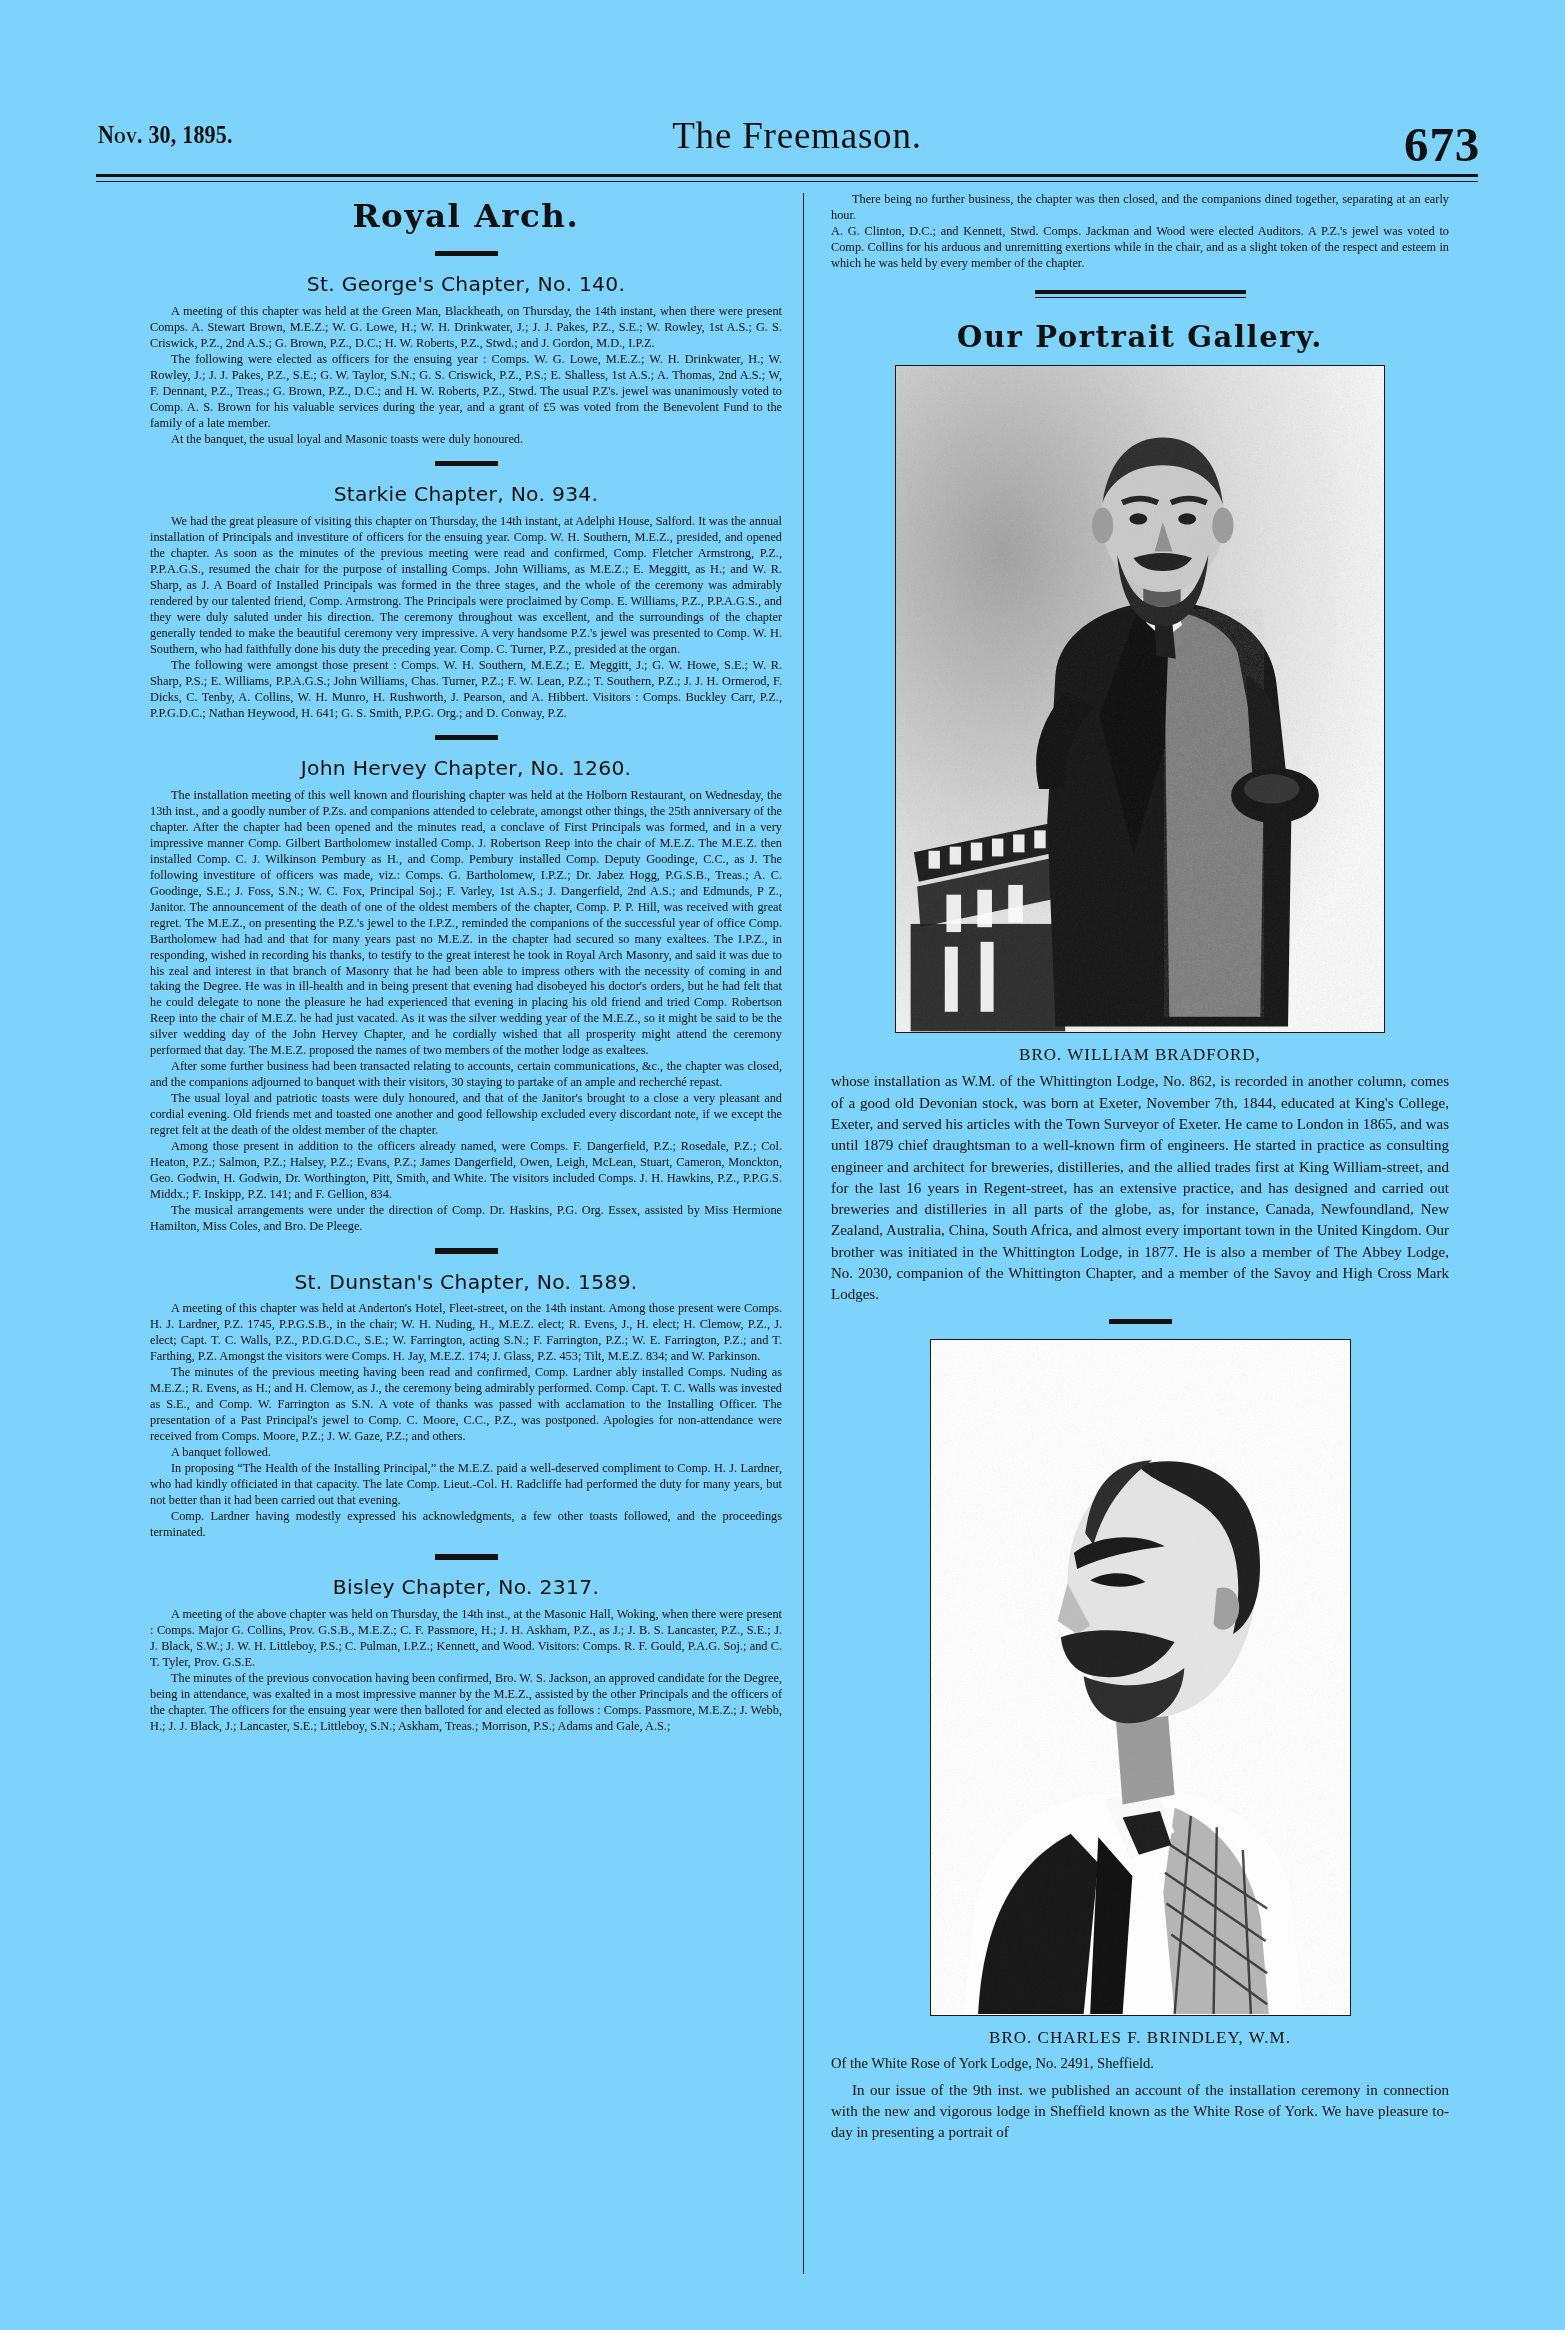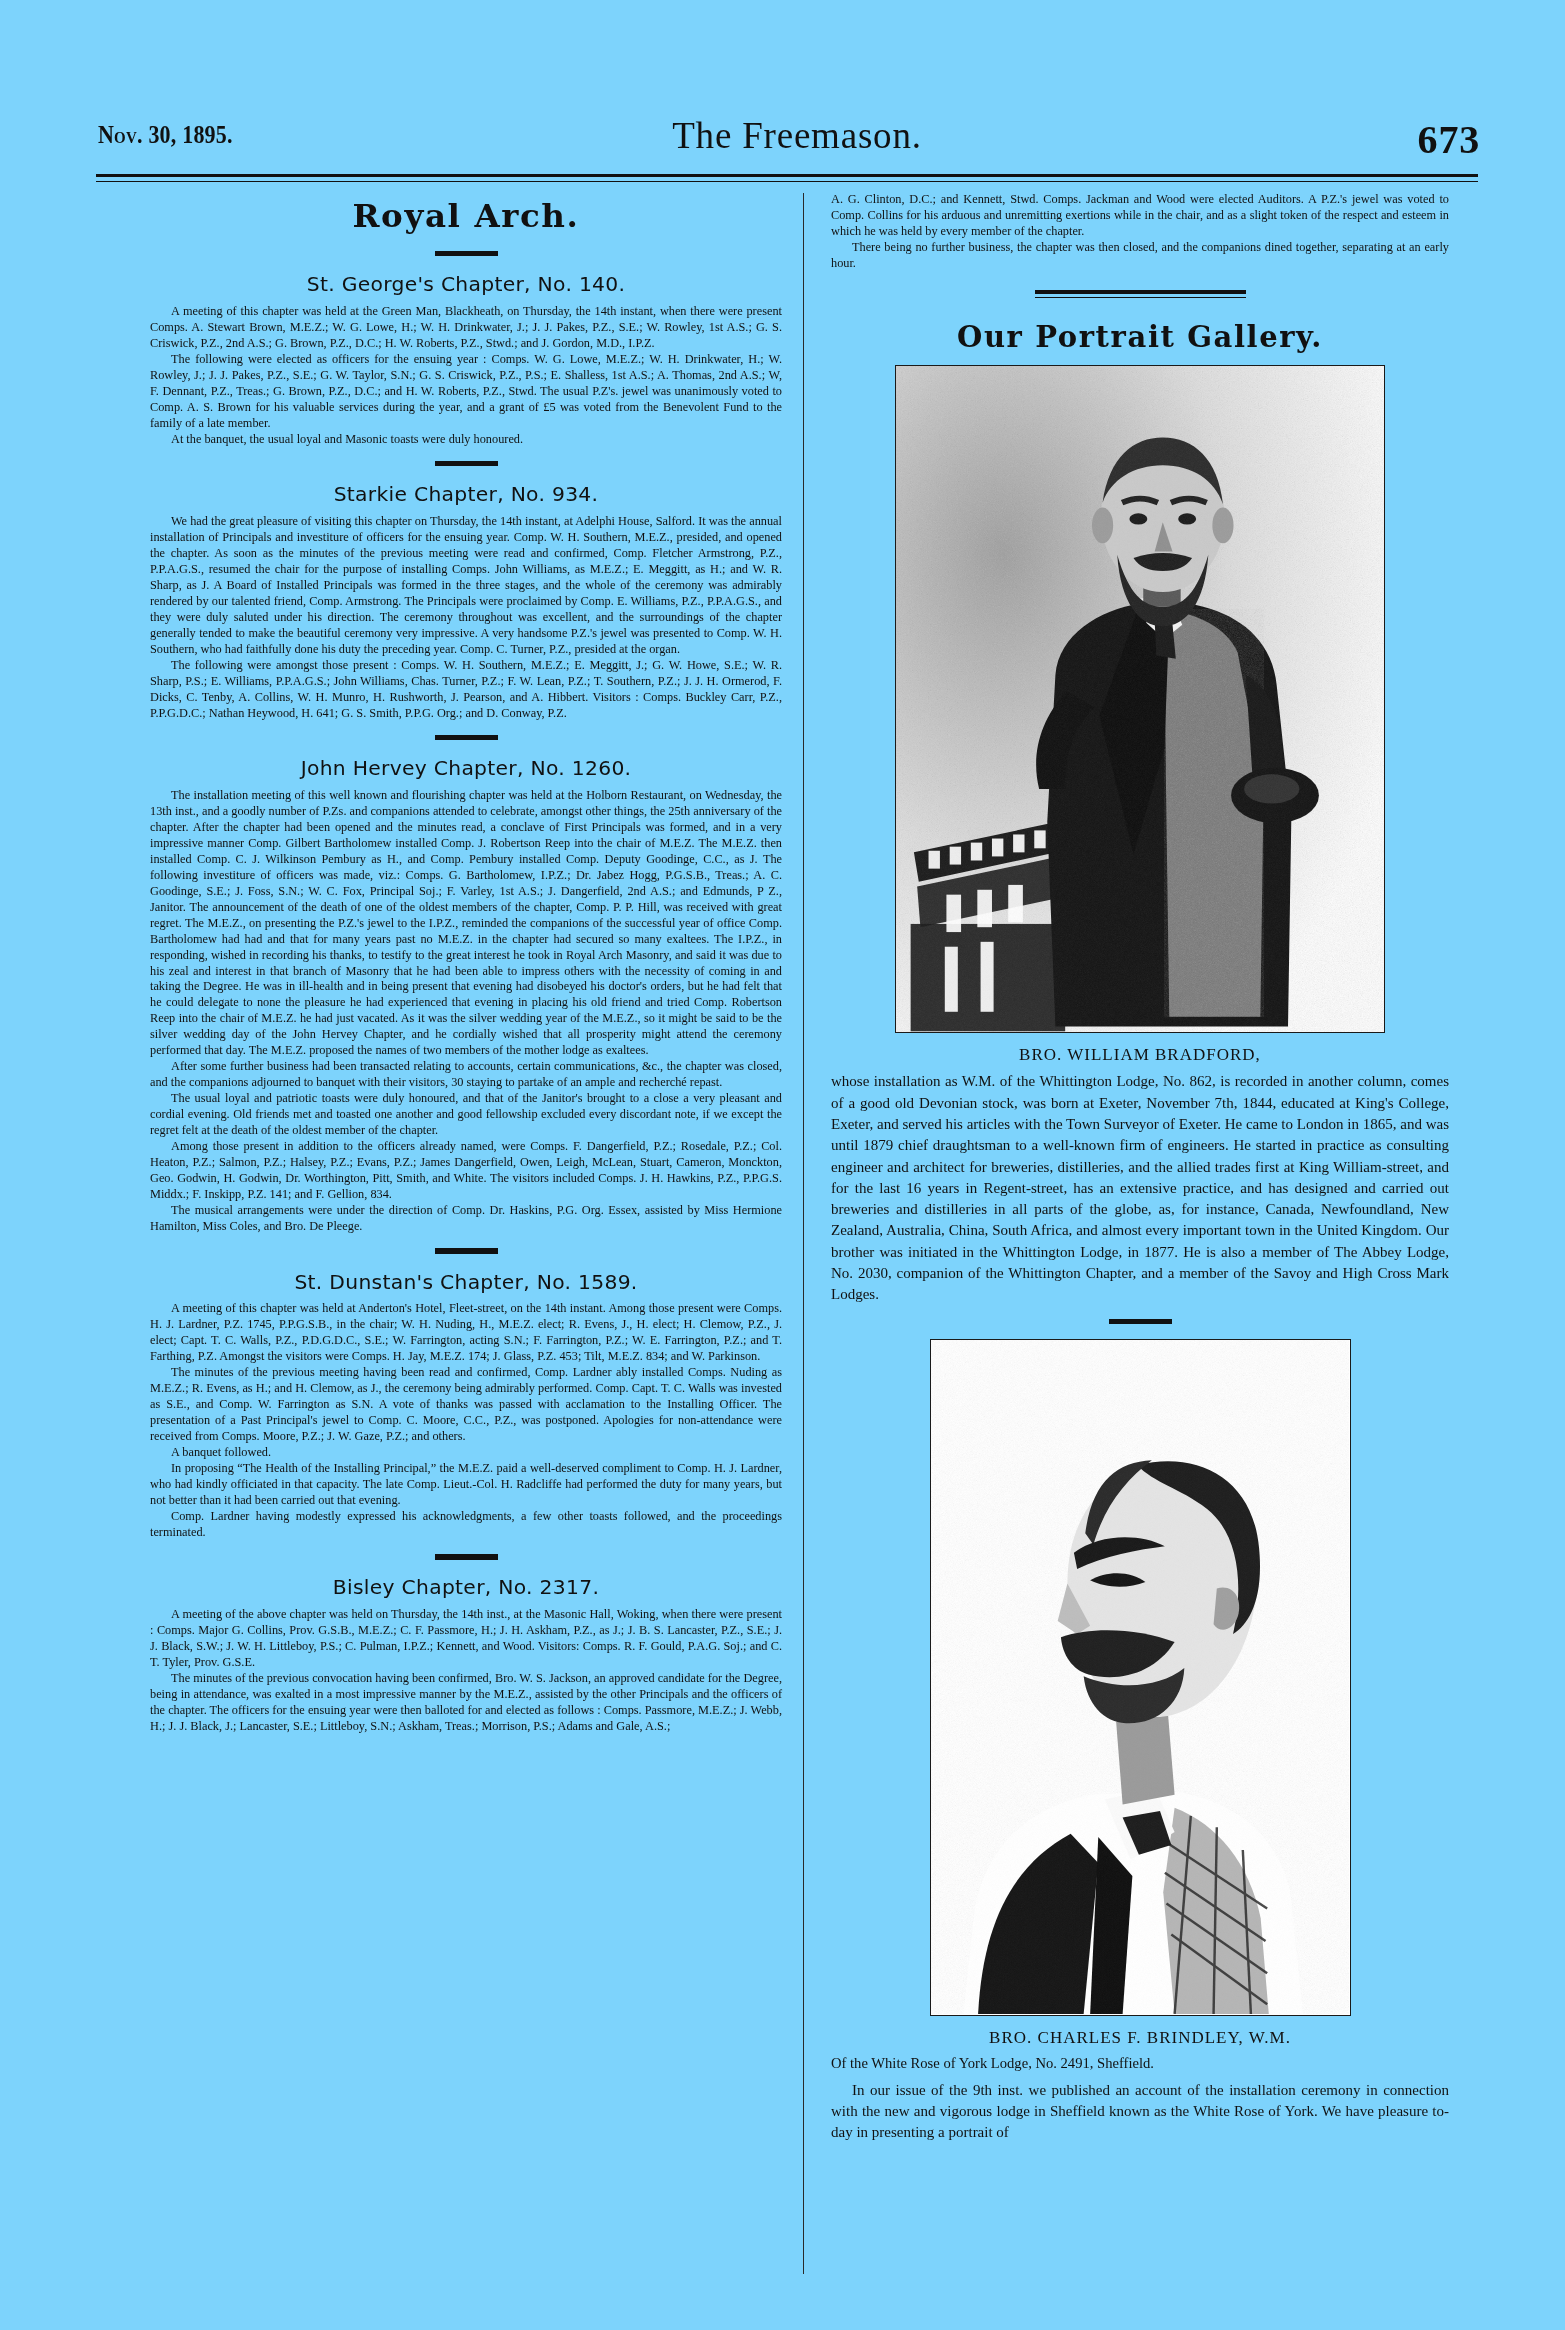--- a/index.html
+++ b/index.html
@@ -55,21 +55,21 @@
     font-family: "Liberation Serif", serif;
     font-size: 37px;
     letter-spacing: 0.8px;
   }
   .mast-folio {
     position: absolute;
     right: 0;
     top: 1.6px;
     font-family: "Liberation Serif", serif;
     font-weight: bold;
-    font-size: 40px;
+    font-size: 49px;
     letter-spacing: 0.8px;
   }
   .mast-rule {
     position: absolute;
     left: 96px;
     top: 174px;
     width: 1382px;
     border-top: 3.3px solid #111;
     border-bottom: 1.6px solid #111;
     height: 4.1px;
@@ -224,22 +224,22 @@
     <div class="rule-short"></div>
 
     <div class="chapter-head">Bisley Chapter, No. 2317.</div>
     <p class="body">A meeting of the above chapter was held on Thursday, the 14th inst., at the Masonic Hall, Woking, when there were present : Comps. Major G. Collins, Prov. G.S.B., M.E.Z.; C. F. Passmore, H.; J. H. Askham, P.Z., as J.; J. B. S. Lancaster, P.Z., S.E.; J. J. Black, S.W.; J. W. H. Littleboy, P.S.; C. Pulman, I.P.Z.; Kennett, and Wood. Visitors: Comps. R. F. Gould, P.A.G. Soj.; and C. T. Tyler, Prov. G.S.E.</p>
     <p class="body">The minutes of the previous convocation having been confirmed, Bro. W. S. Jackson, an approved candidate for the Degree, being in attendance, was exalted in a most impressive manner by the M.E.Z., assisted by the other Principals and the officers of the chapter. The officers for the ensuing year were then balloted for and elected as follows : Comps. Passmore, M.E.Z.; J. Webb, H.; J. J. Black, J.; Lancaster, S.E.; Littleboy, S.N.; Askham, Treas.; Morrison, P.S.; Adams and Gale, A.S.;</p>
 
   </div>
 
   <div class="col col-right">
 
+    <p class="body">There being no further business, the chapter was then closed, and the companions dined together, separating at an early hour.</p>
     <p class="body noindent">A. G. Clinton, D.C.; and Kennett, Stwd. Comps. Jackman and Wood were elected Auditors. A P.Z.'s jewel was voted to Comp. Collins for his arduous and unremitting exertions while in the chair, and as a slight token of the respect and esteem in which he was held by every member of the chapter.</p>
-    <p class="body">There being no further business, the chapter was then closed, and the companions dined together, separating at an early hour.</p>
 
     <div class="rule-double"></div>
 
     <div class="gothic gothic-small">Our Portrait Gallery.</div>
 
     <div class="portrait-frame p1">
       <svg class="portrait-canvas" viewBox="0 0 600 820" preserveAspectRatio="none">
         <defs>
           <filter id="grain1" x="0" y="0" width="100%" height="100%">
             <feTurbulence type="fractalNoise" baseFrequency="0.9" numOctaves="3" seed="7"></feTurbulence>

